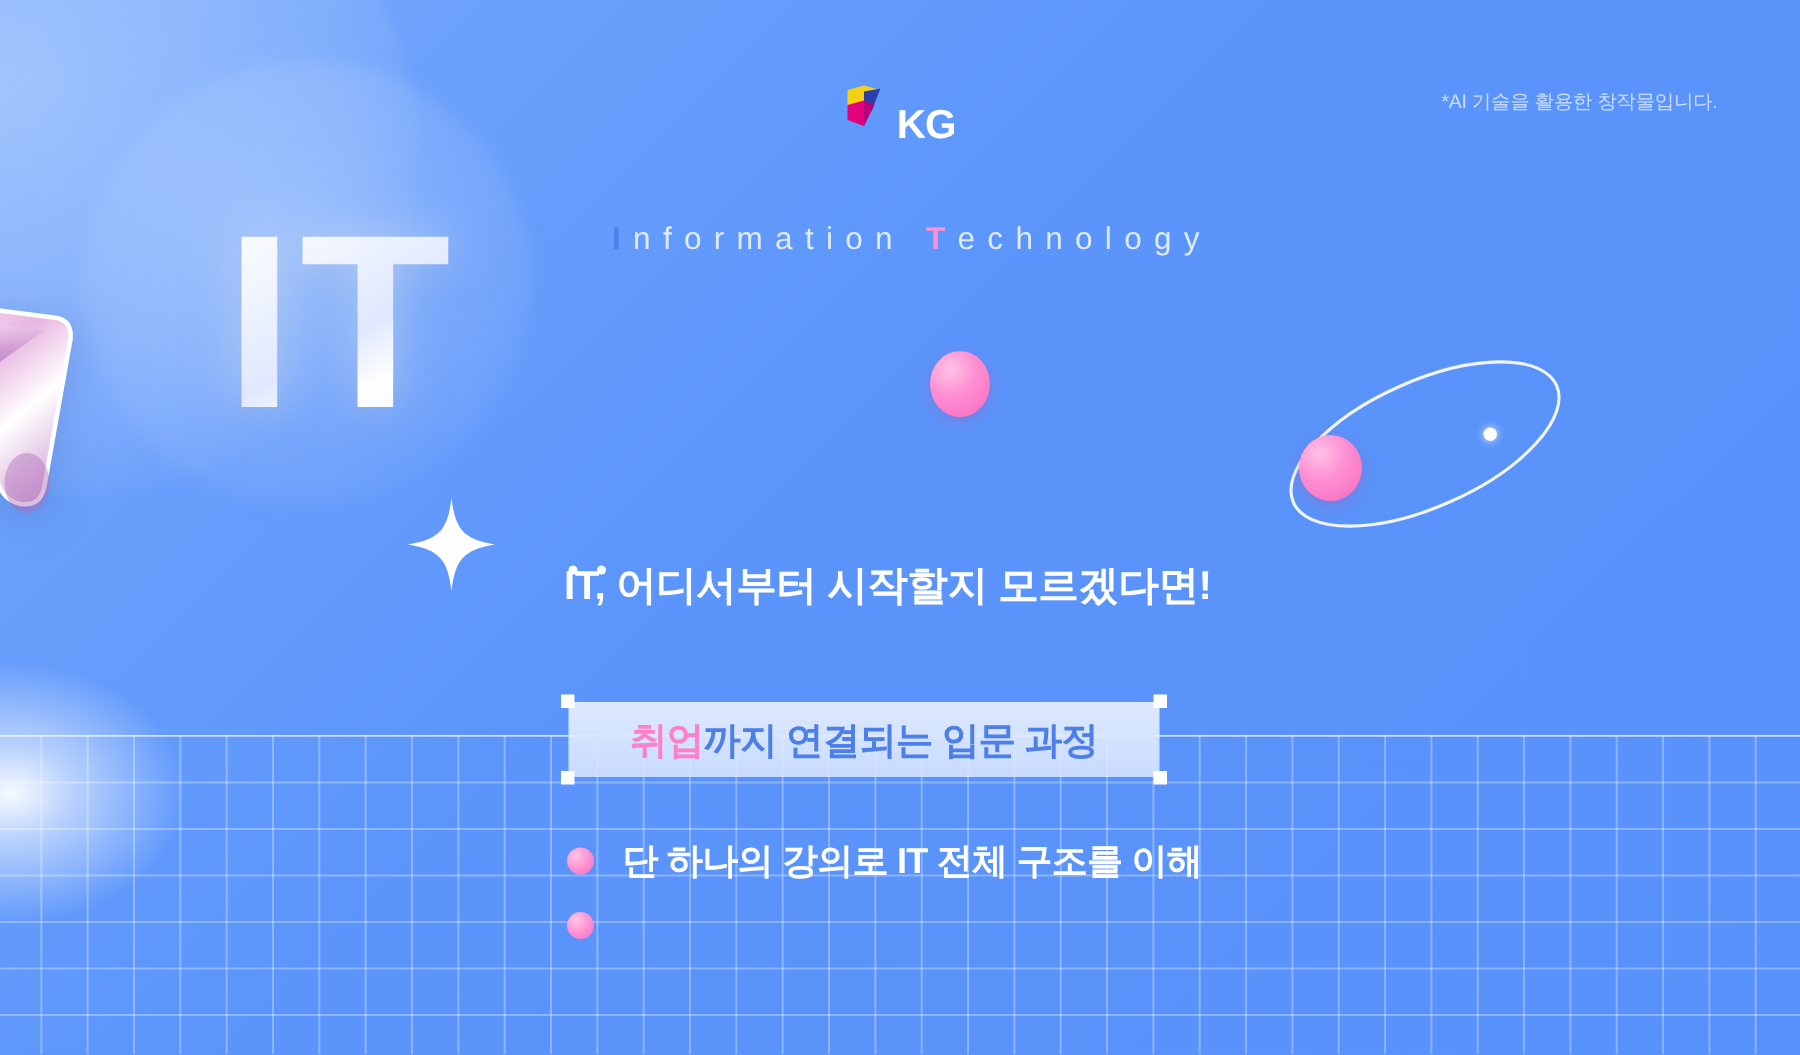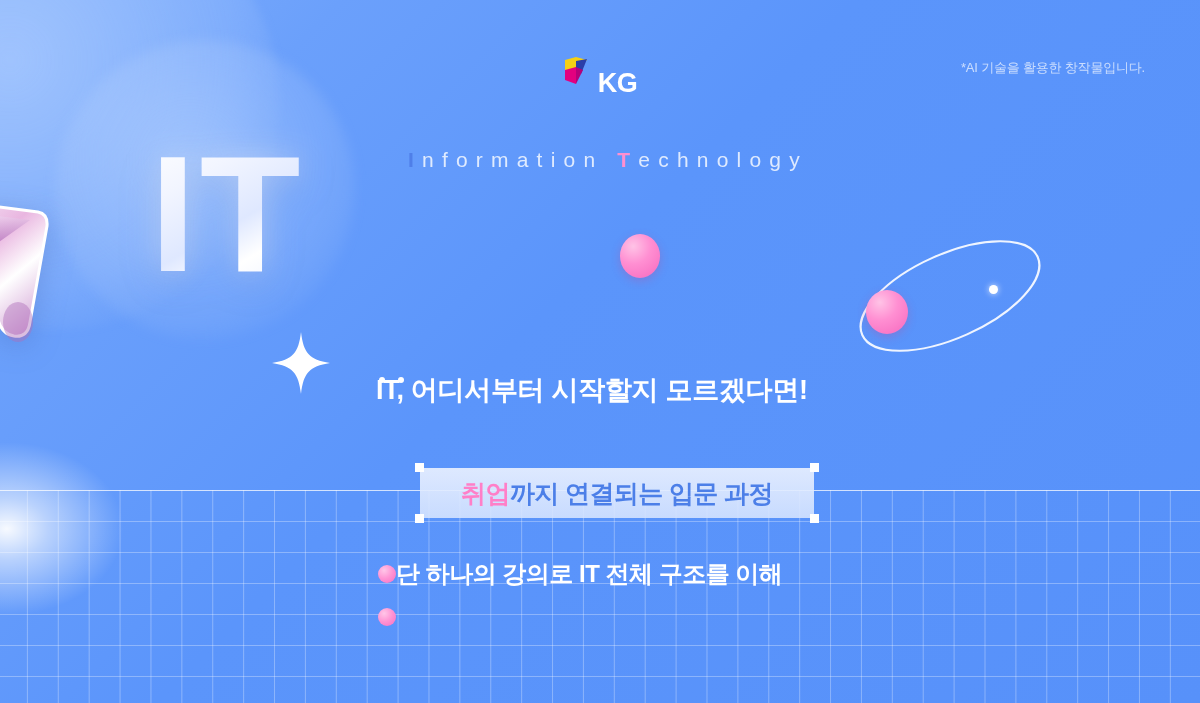--- a/index.html
+++ b/index.html
@@ -226,21 +226,21 @@
     font-size: 27px;
     font-weight: 700;
     letter-spacing: -0.3px;
     color: #ffffff;
     white-space: nowrap;
   }
 
   
   .highlight-wrap {
     position: absolute;
-    left: 420px;
+    left: 379px;
     top: 468px;
     width: 394px;
     height: 50px;
   }
   .highlight-bar {
     position: absolute;
     inset: 0;
     background: linear-gradient(180deg, rgba(233,240,255,0.92) 0%, rgba(215,229,255,0.88) 100%);
     display: flex;
     align-items: center;
@@ -266,21 +266,21 @@
 
   
   .bullets {
     position: absolute;
     left: 378px;
     top: 558px;
     display: flex;
     flex-direction: column;
     gap: 18px;
   }
-  .bullet-row { display: flex; align-items: center; }
+  .bullet-row { display: flex; align-items: center; gap: 19px; }
   .bullet-dot {
     width: 18px; height: 18px;
     border-radius: 50%;
     background: radial-gradient(circle at 34% 30%, #ffc6e8 0%, #FF93D3 48%, #F76EC2 100%);
     flex: none;
   }
   .bullet-text {
     font-size: 24px;
     font-weight: 700;
     letter-spacing: -0.5px;

